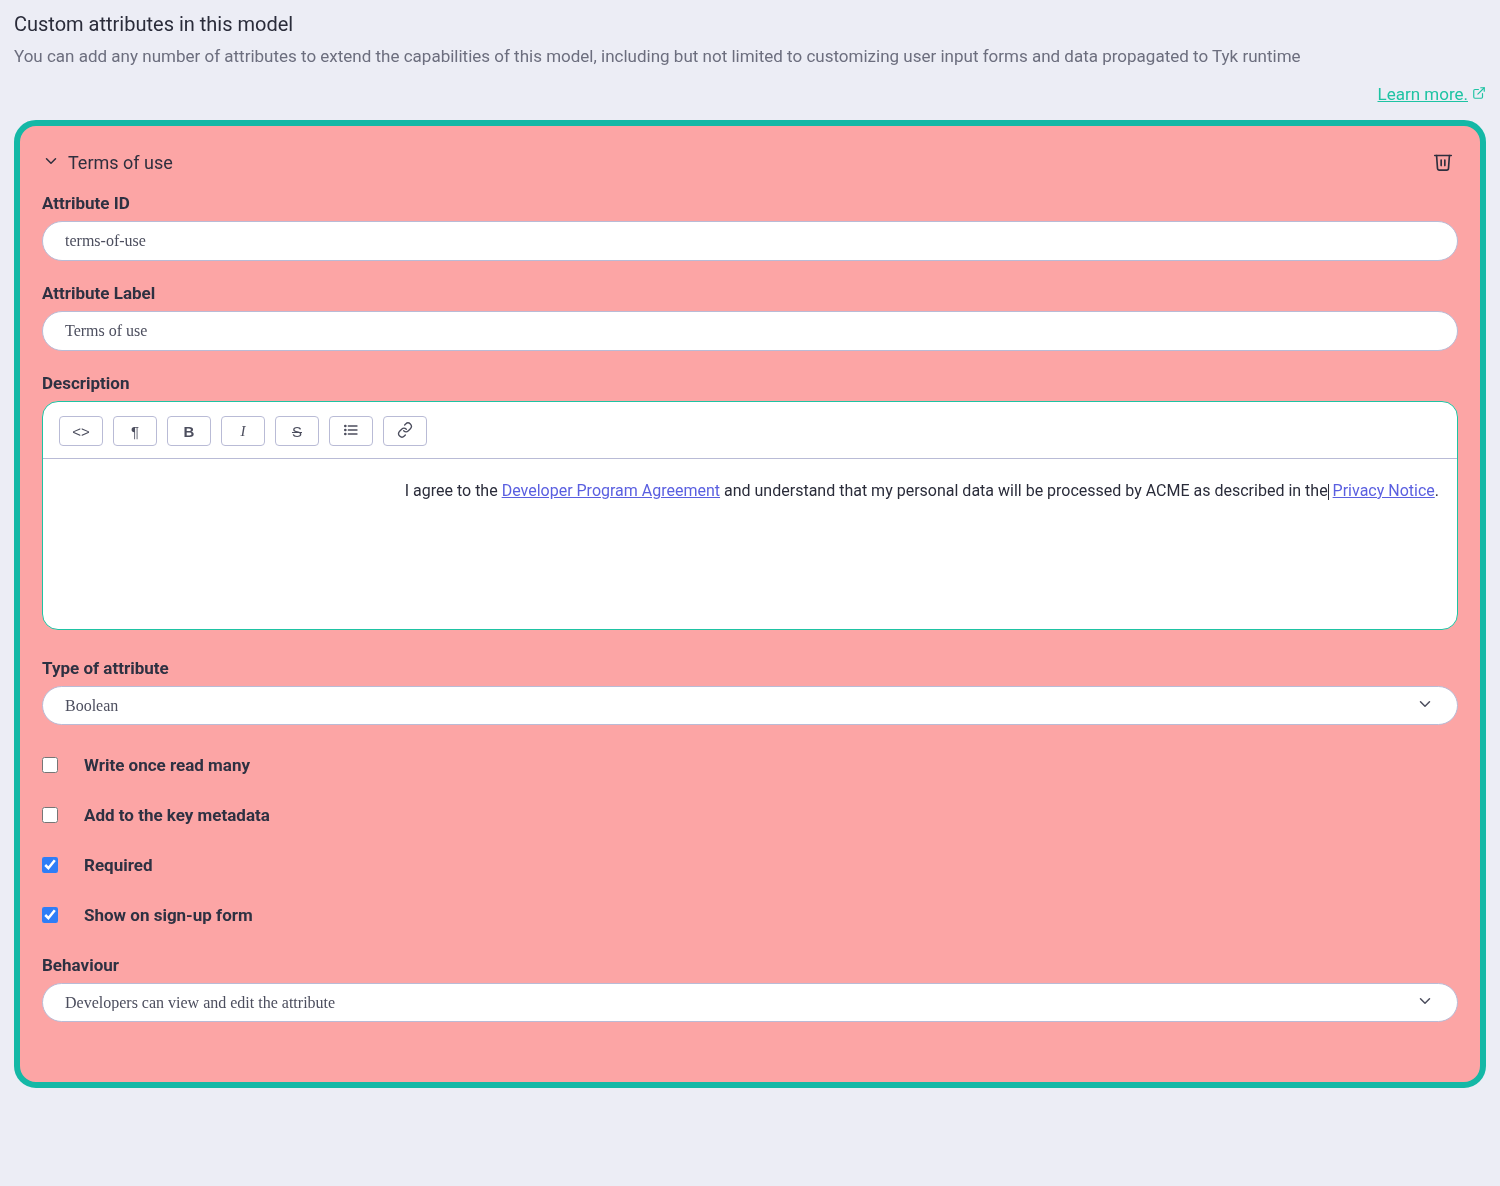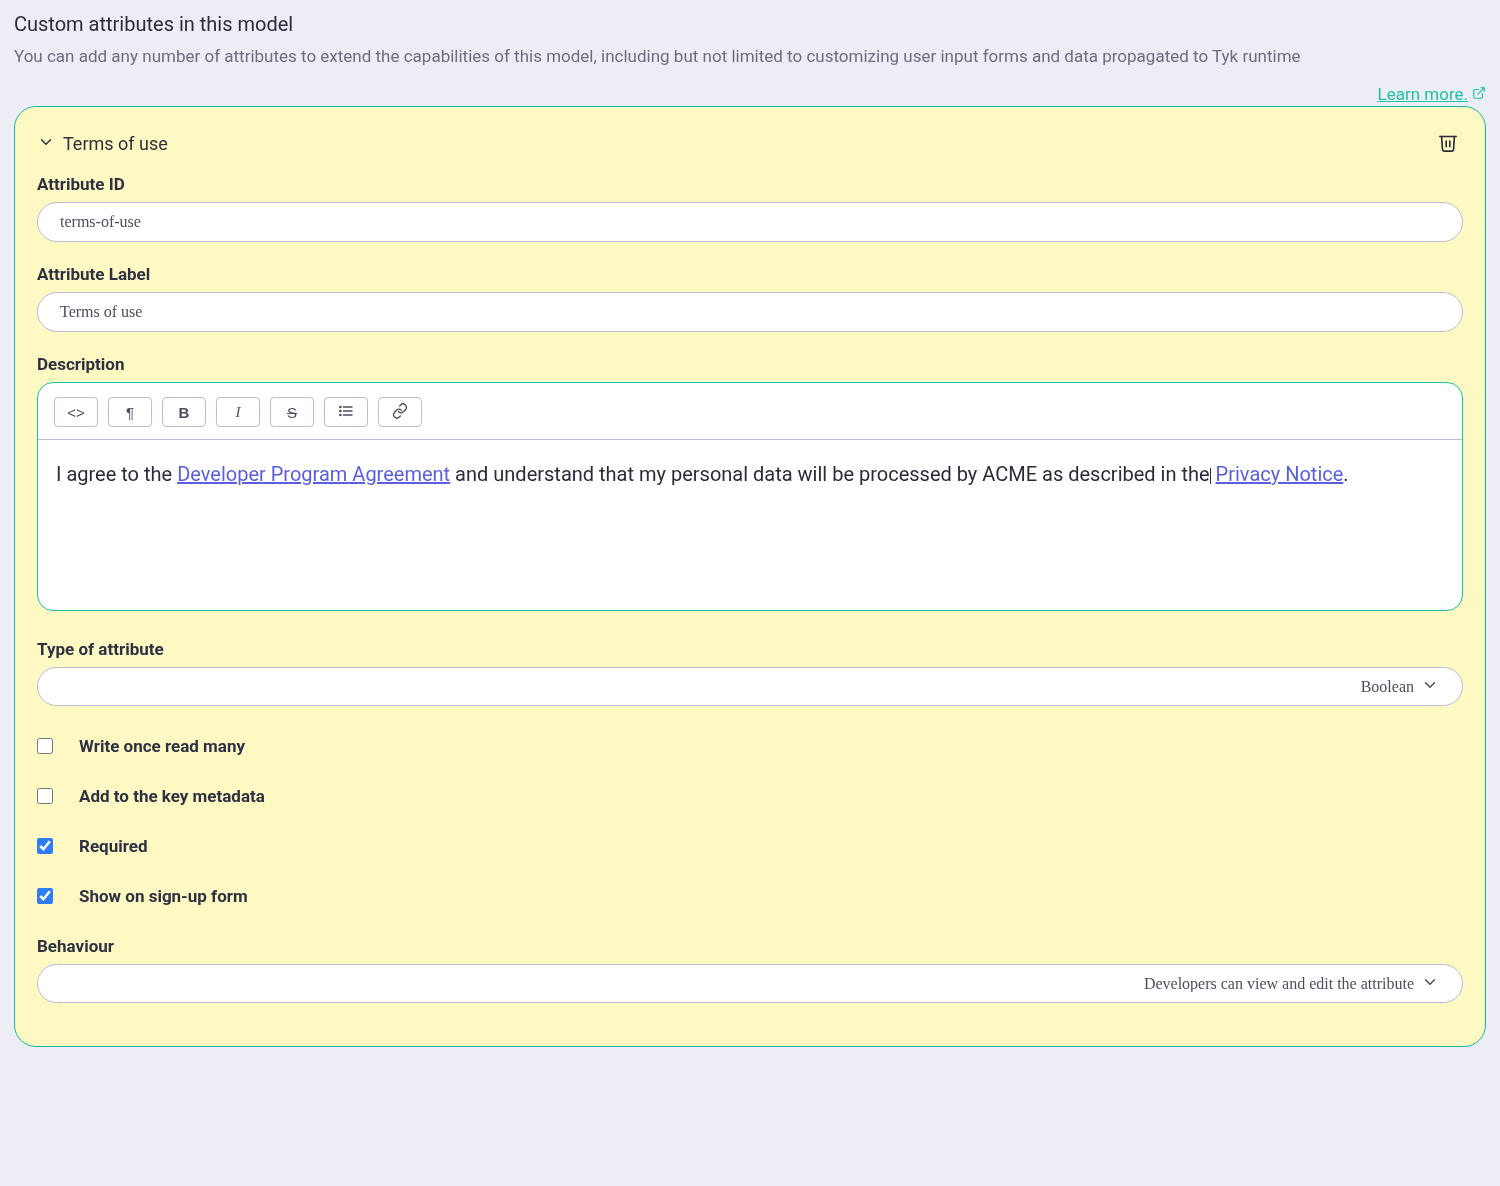--- a/index.html
+++ b/index.html
@@ -18,36 +18,36 @@
     margin-bottom: 10px;
   }
   .header-sub {
     font-size: 17px;
     color: #6c6e7e;
     margin-bottom: 18px;
   }
   .learn-more-row {
     display: flex;
     justify-content: flex-end;
-    margin-bottom: 2px;
+    margin-bottom: 16px;
     font-size: 17px;
   }
   .learn-more-row a {
     color: #1ec3a3;
     text-decoration: underline;
     display: inline-flex;
     align-items: center;
     gap: 4px;
   }
   .ext-icon { display:inline-block; }
   .panel {
-    border: 1px solid #14b8a6;
-    background: #fef9c3;
+    border: 6px solid #14b8a6;
+    background: #fca5a5;
     border-radius: 22px;
-    padding: 20px 22px 43px 22px;
+    padding: 20px 22px 60px 22px;
   }
   .panel-top {
     display: flex;
     justify-content: space-between;
     align-items: center;
     margin-bottom: 14px;
   }
   .panel-top-left {
     display: flex;
     align-items: center;
@@ -101,22 +101,23 @@
     display: inline-flex;
     align-items: center;
     justify-content: center;
     font-size: 15px;
     color: #4c4e5e;
     cursor: pointer;
   }
   .rte-body {
     padding: 22px 18px;
     min-height: 170px;
-    font-size: 20px;
+    font-size: 16px;
     color: #2a2c3a;
+    text-align: right;
   }
   .rte-body .link {
     color: #5a5fe0;
     text-decoration: underline;
   }
   .rte-body .caret {
     display: inline-block;
     width: 1px;
     height: 16px;
     background: #2a2c3a;
@@ -130,21 +131,20 @@
     position: absolute;
     right: 24px;
     top: 50%;
     transform: translateY(-50%);
     pointer-events: none;
   }
   .select {
     appearance: none;
     -webkit-appearance: none;
     padding-right: 48px;
-    text-align: right;
   }
 
   .check-row {
     display: flex;
     align-items: center;
     gap: 26px;
     font-size: 17px;
     font-weight: 700;
     color: #2e3142;
     margin: 30px 0 30px 0;

